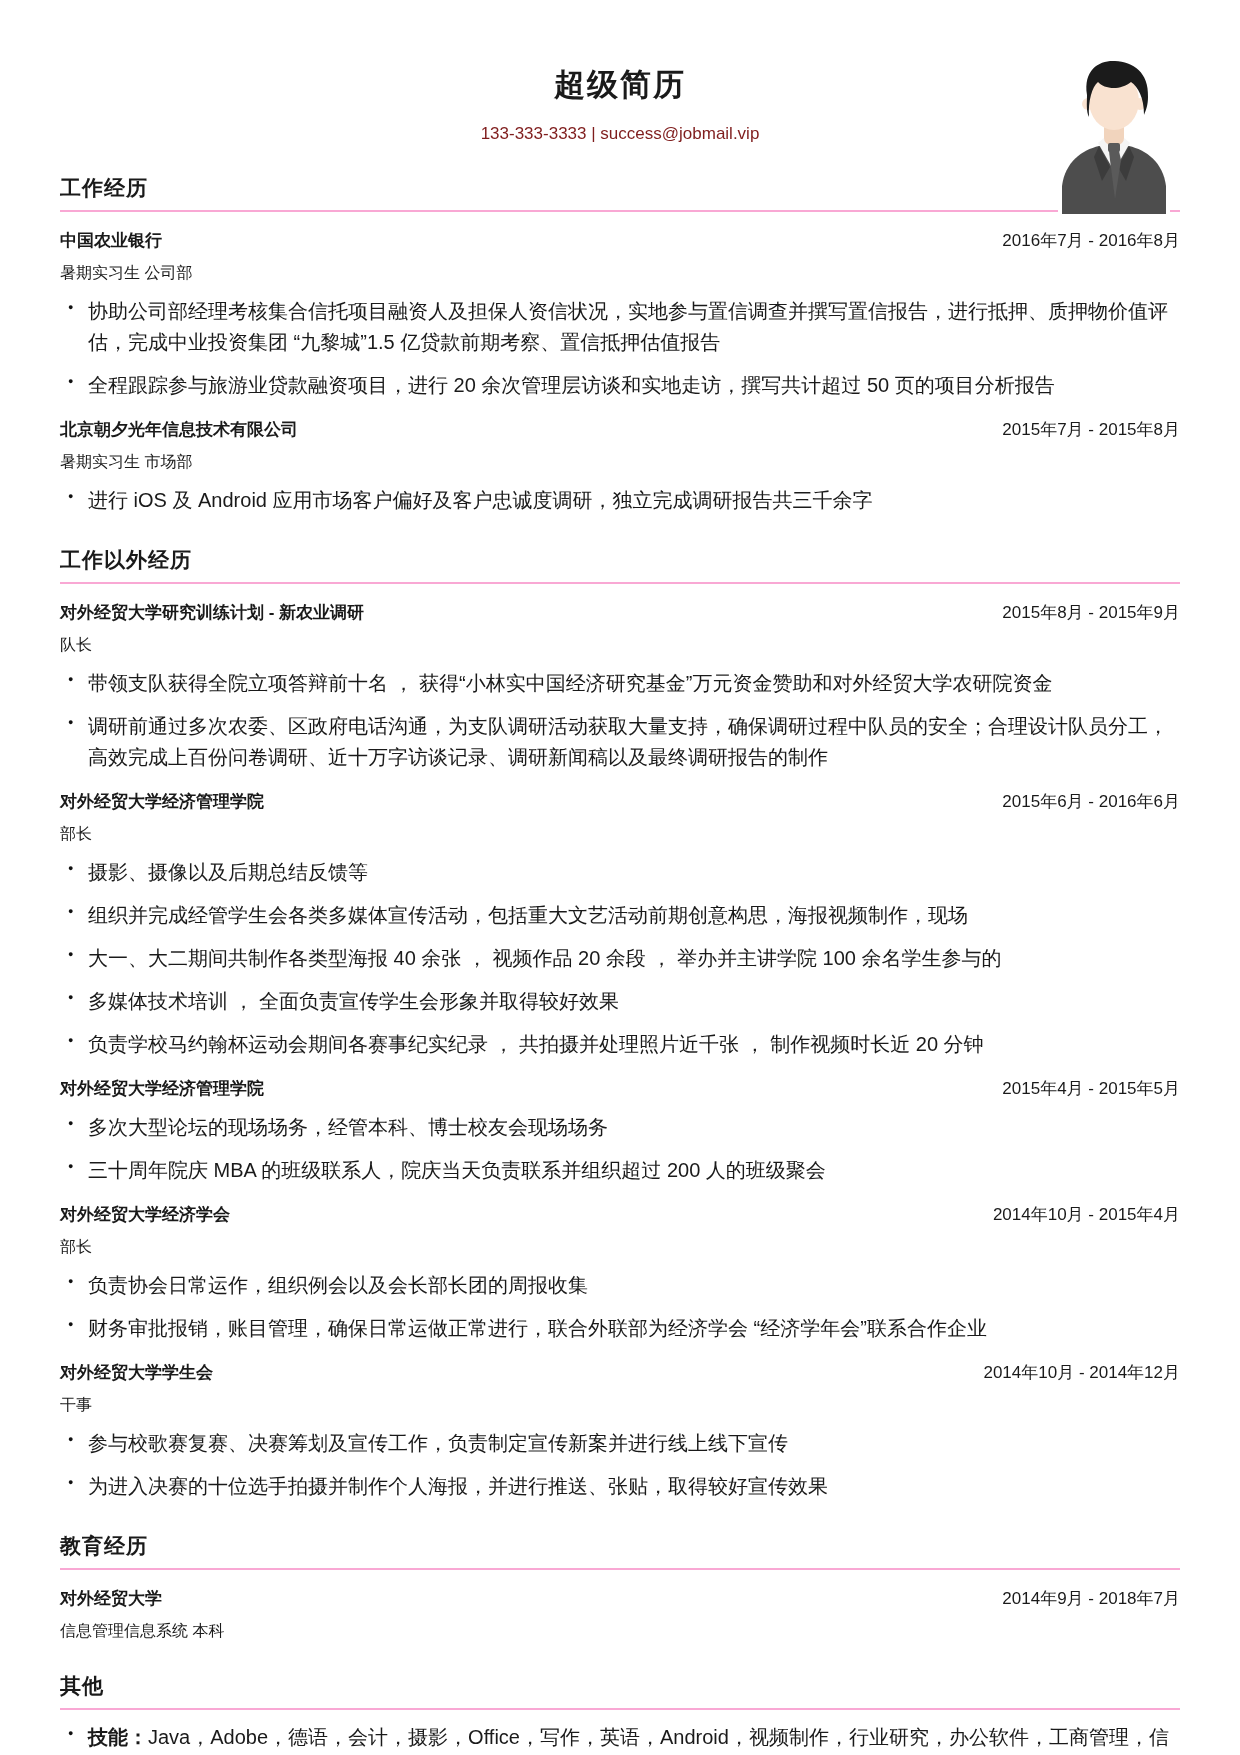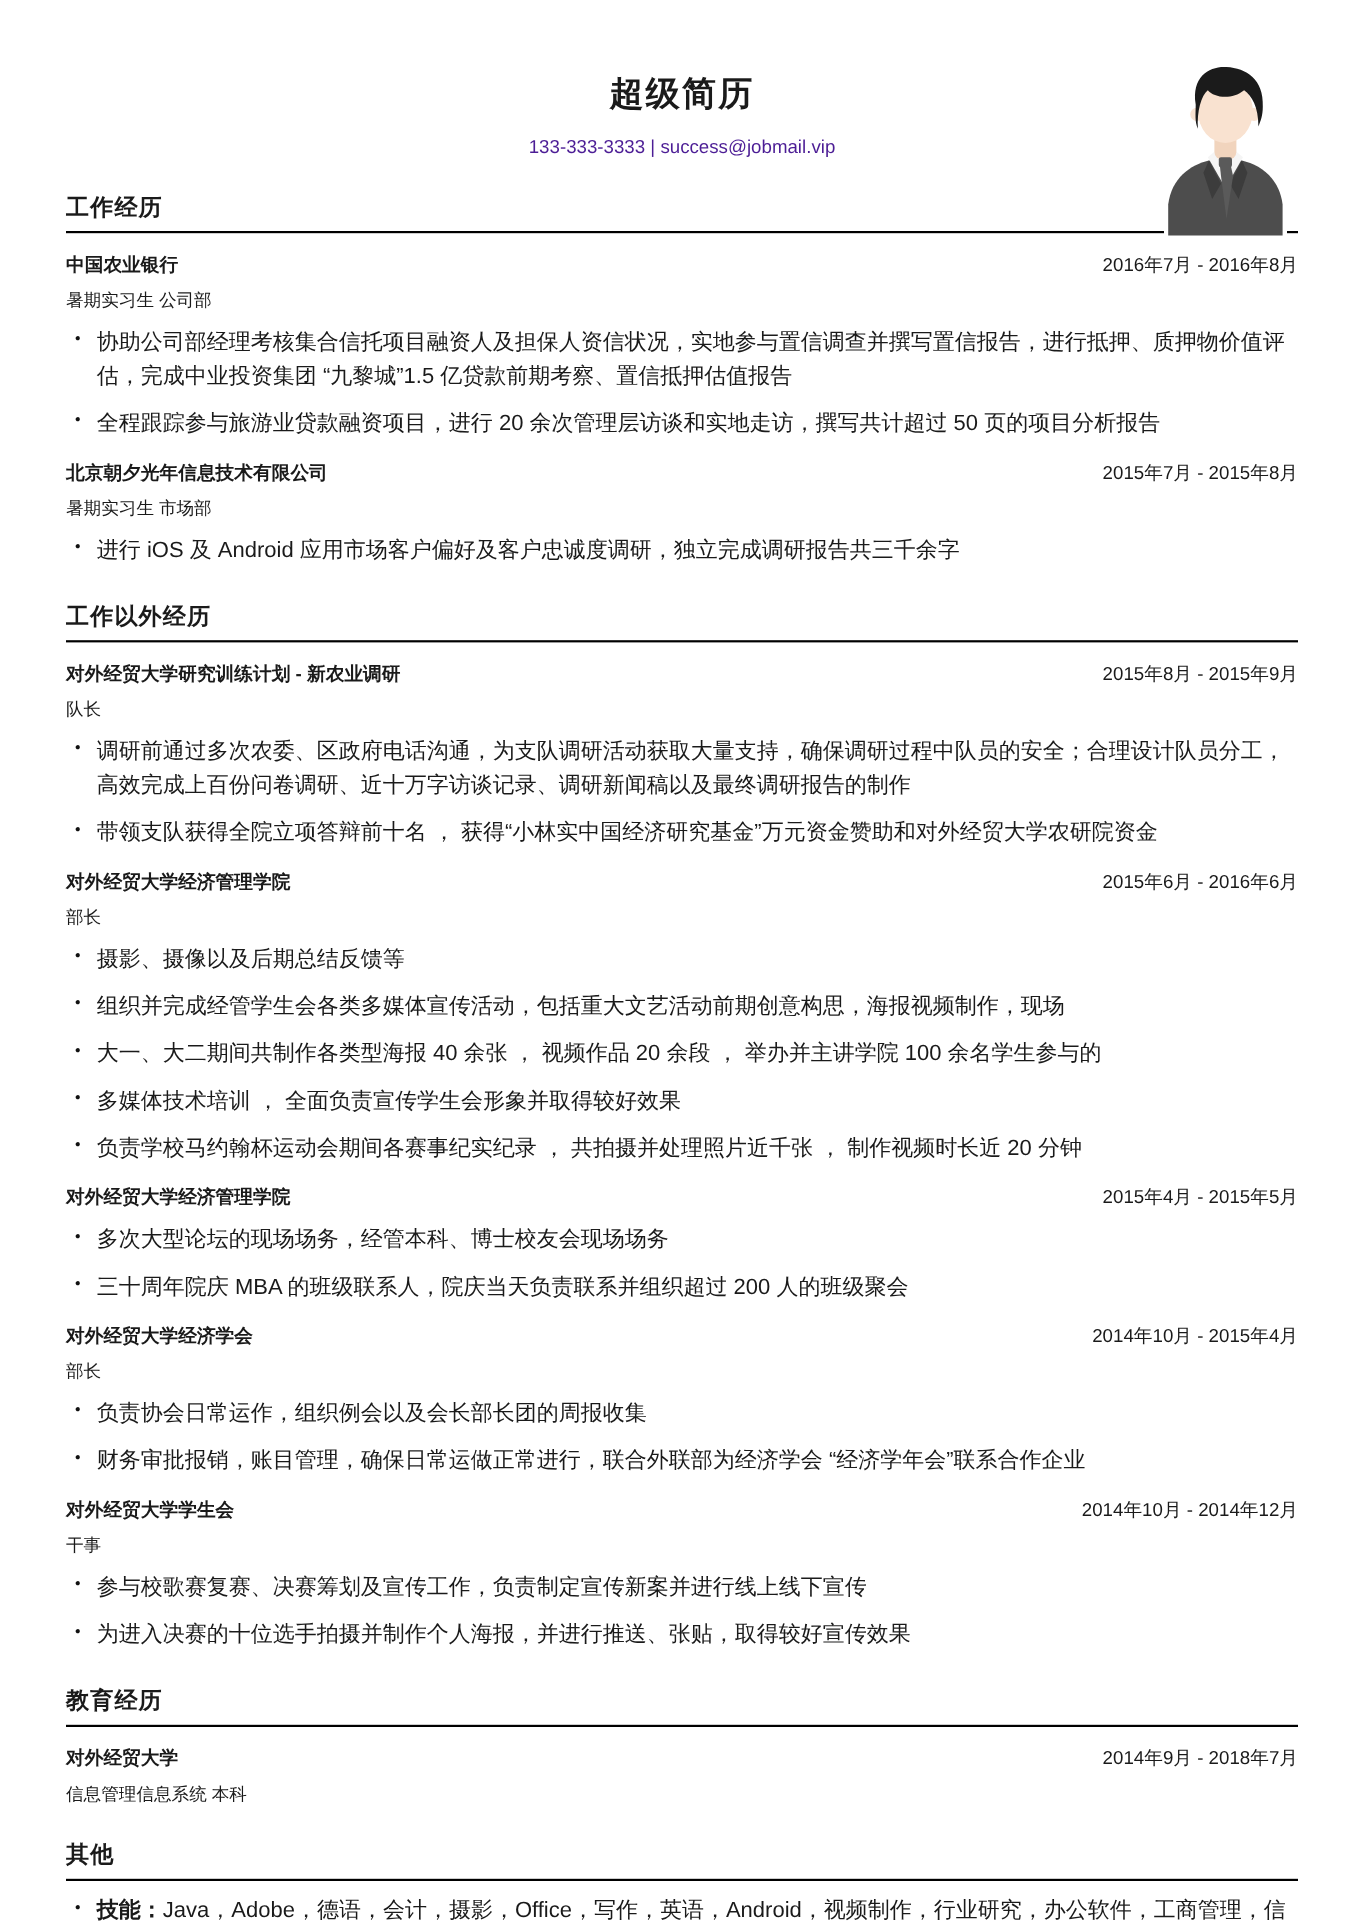--- a/index.html
+++ b/index.html
@@ -5,29 +5,29 @@
   html,body { margin:0; padding:0; background:#ffffff; }
   body {
     width:1240px; height:1755px; position:relative;
     font-family:"Liberation Sans", sans-serif;
     color:#1a1a1a; overflow:hidden;
   }
   .page { padding:64px 60px 0 60px; box-sizing:border-box; }
 
   .resume-header { text-align:center; }
   .title { font-size:31px; font-weight:bold; letter-spacing:2px; }
-  .contact { font-size:17px; margin-top:18px; color:#4c1d95; }
+  .contact { font-size:17px; margin-top:18px; color:#7f1d1d; }
 
   .avatar-box { position:absolute; top:58px; right:70px; width:112px; height:157px; overflow:hidden; }
   .avatar-box svg { display:block; width:100%; height:100%; }
 
   .section { margin-top:30px; }
   .section-heading {
     font-size:21px; font-weight:bold; padding-bottom:8px;
-    border-bottom:2px solid #000000; letter-spacing:1px;
+    border-bottom:2px solid #f9a8d4; letter-spacing:1px;
   }
 
   .entry-head { display:flex; justify-content:space-between; align-items:center; margin-top:17px; }
   .company { font-size:17px; font-weight:bold; }
   .date { font-size:17px; white-space:nowrap; }
   .role { font-size:16px; margin-top:11px; }
 
   ul.bullets { list-style:none; margin:3px 0 0 0; padding:0; }
   .bullets li {
     position:relative; padding-left:28px; font-size:20px;
@@ -103,22 +103,22 @@
   <div class="section">
     <div class="section-heading">工作以外经历</div>
 
     <div class="entry">
       <div class="entry-head">
         <span class="company">对外经贸大学研究训练计划 - 新农业调研</span>
         <span class="date">2015年8月 - 2015年9月</span>
       </div>
       <div class="role">队长</div>
       <ul class="bullets">
+        <li>带领支队获得全院立项答辩前十名 ， 获得“小林实中国经济研究基金”万元资金赞助和对外经贸大学农研院资金</li>
         <li>调研前通过多次农委、区政府电话沟通，为支队调研活动获取大量支持，确保调研过程中队员的安全；合理设计队员分工，高效完成上百份问卷调研、近十万字访谈记录、调研新闻稿以及最终调研报告的制作</li>
-        <li>带领支队获得全院立项答辩前十名 ， 获得“小林实中国经济研究基金”万元资金赞助和对外经贸大学农研院资金</li>
       </ul>
     </div>
 
     <div class="entry">
       <div class="entry-head">
         <span class="company">对外经贸大学经济管理学院</span>
         <span class="date">2015年6月 - 2016年6月</span>
       </div>
       <div class="role">部长</div>
       <ul class="bullets">

